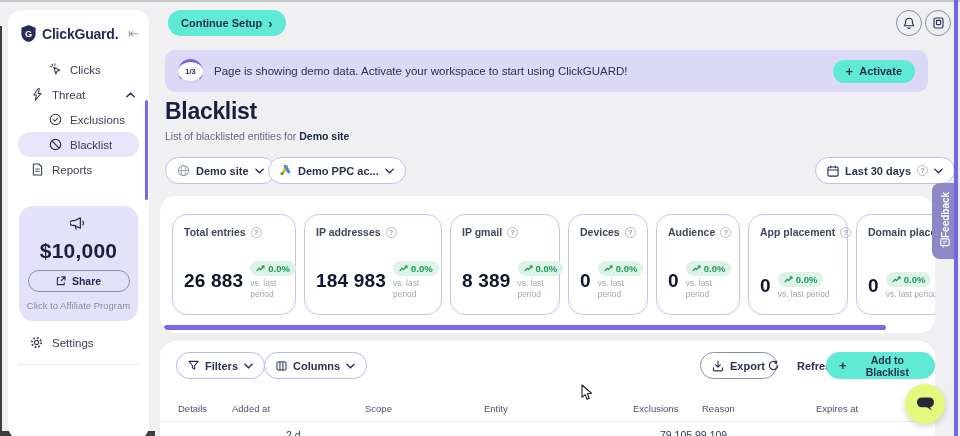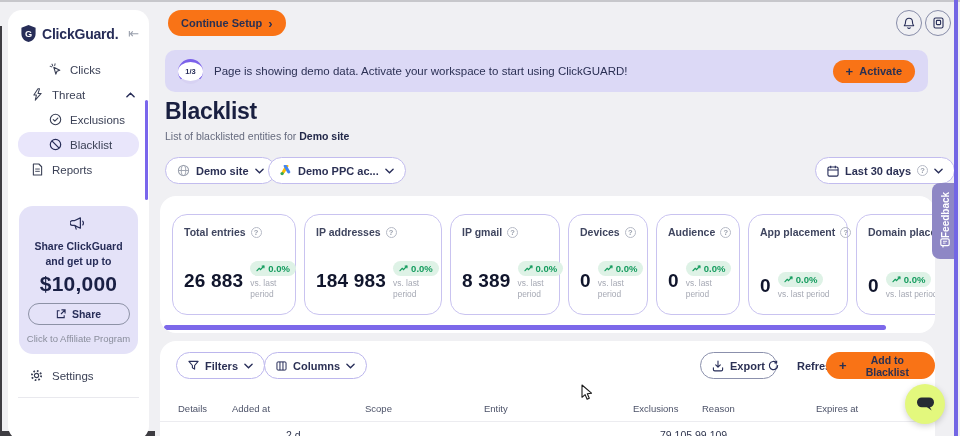--- a/index.html
+++ b/index.html
@@ -42,21 +42,21 @@
   .side-divider { border-top:1px solid #e9e9ee; margin:15px 10px 0 10px; }
   .user-row { display:flex; align-items:center; gap:7px; padding:10px 8px 0 10px; cursor:pointer; }
   .avatar { width:24px; height:24px; border-radius:50%; background:#a13fd3; color:#fff; font-size:9px;
             font-weight:700; display:flex; align-items:center; justify-content:center; flex:none; }
   .user-name { font-size:11px; font-weight:700; color:#1f2547; line-height:1.2; }
   .user-email { font-size:8.4px; color:#8b8fa0; }
   .user-chev { margin-left:auto; margin-right:2px; display:inline-flex; }
 
   
   .main { position:absolute; left:160px; top:0; width:800px; height:436px; }
-  .btn-lime { display:inline-flex; align-items:center; gap:6px; background:#f97316; border:none;
+  .btn-lime { display:inline-flex; align-items:center; gap:6px; background:#5eead4; border:none;
               border-radius:13px; height:26px; padding:0 13px; font-size:11px; font-weight:700;
               color:#2a3052; cursor:pointer; font-family:inherit; }
   .continue { position:absolute; left:8px; top:10px; }
   .icon-btn { position:absolute; top:10px; width:26px; height:26px; border-radius:50%;
               border:1.2px solid #878ca8; background:transparent; display:flex; align-items:center;
               justify-content:center; cursor:pointer; }
   .bell-btn { left:736px; } .book-btn { left:765px; }
 
   .banner { position:absolute; left:5px; top:50px; width:763px; height:42px; background:#dcd9f6;
             border-radius:10px; display:flex; align-items:center; padding:0 13px; }
@@ -206,21 +206,20 @@
     <div class="side-thumb"></div>
 
     <div class="promo">
       <span style="display:inline-flex">
         <svg width="17" height="15" viewBox="0 0 18 16">
             <path d="M11 2 4.5 5H2.5a1.5 1.5 0 0 0 0 5h2L11 13z" fill="none" stroke="#272d58" stroke-width="1.3" stroke-linejoin="round"></path>
             <path d="M13.5 5.5c1 .8 1 3.2 0 4" fill="none" stroke="#272d58" stroke-width="1.3" stroke-linecap="round"></path>
             <path d="M5.5 10.5 6.5 14" stroke="#272d58" stroke-width="1.3" stroke-linecap="round"></path>
           </svg>
       </span>
-      <div class="promo-head">Share ClickGuard and get up to</div>
       <div class="promo-amount">$10,000</div>
       <button class="share-btn">
         <span style="display:inline-flex">
           <svg width="10" height="10" viewBox="0 0 11 11">
               <path d="M4 2H1.5v7.5H9V7" fill="none" stroke="#272d58" stroke-width="1.2"></path>
               <path d="M6 1h4v4M10 1 5.5 5.5" fill="none" stroke="#272d58" stroke-width="1.2"></path>
             </svg>
         </span>
         <span>Share</span>
       </button>

